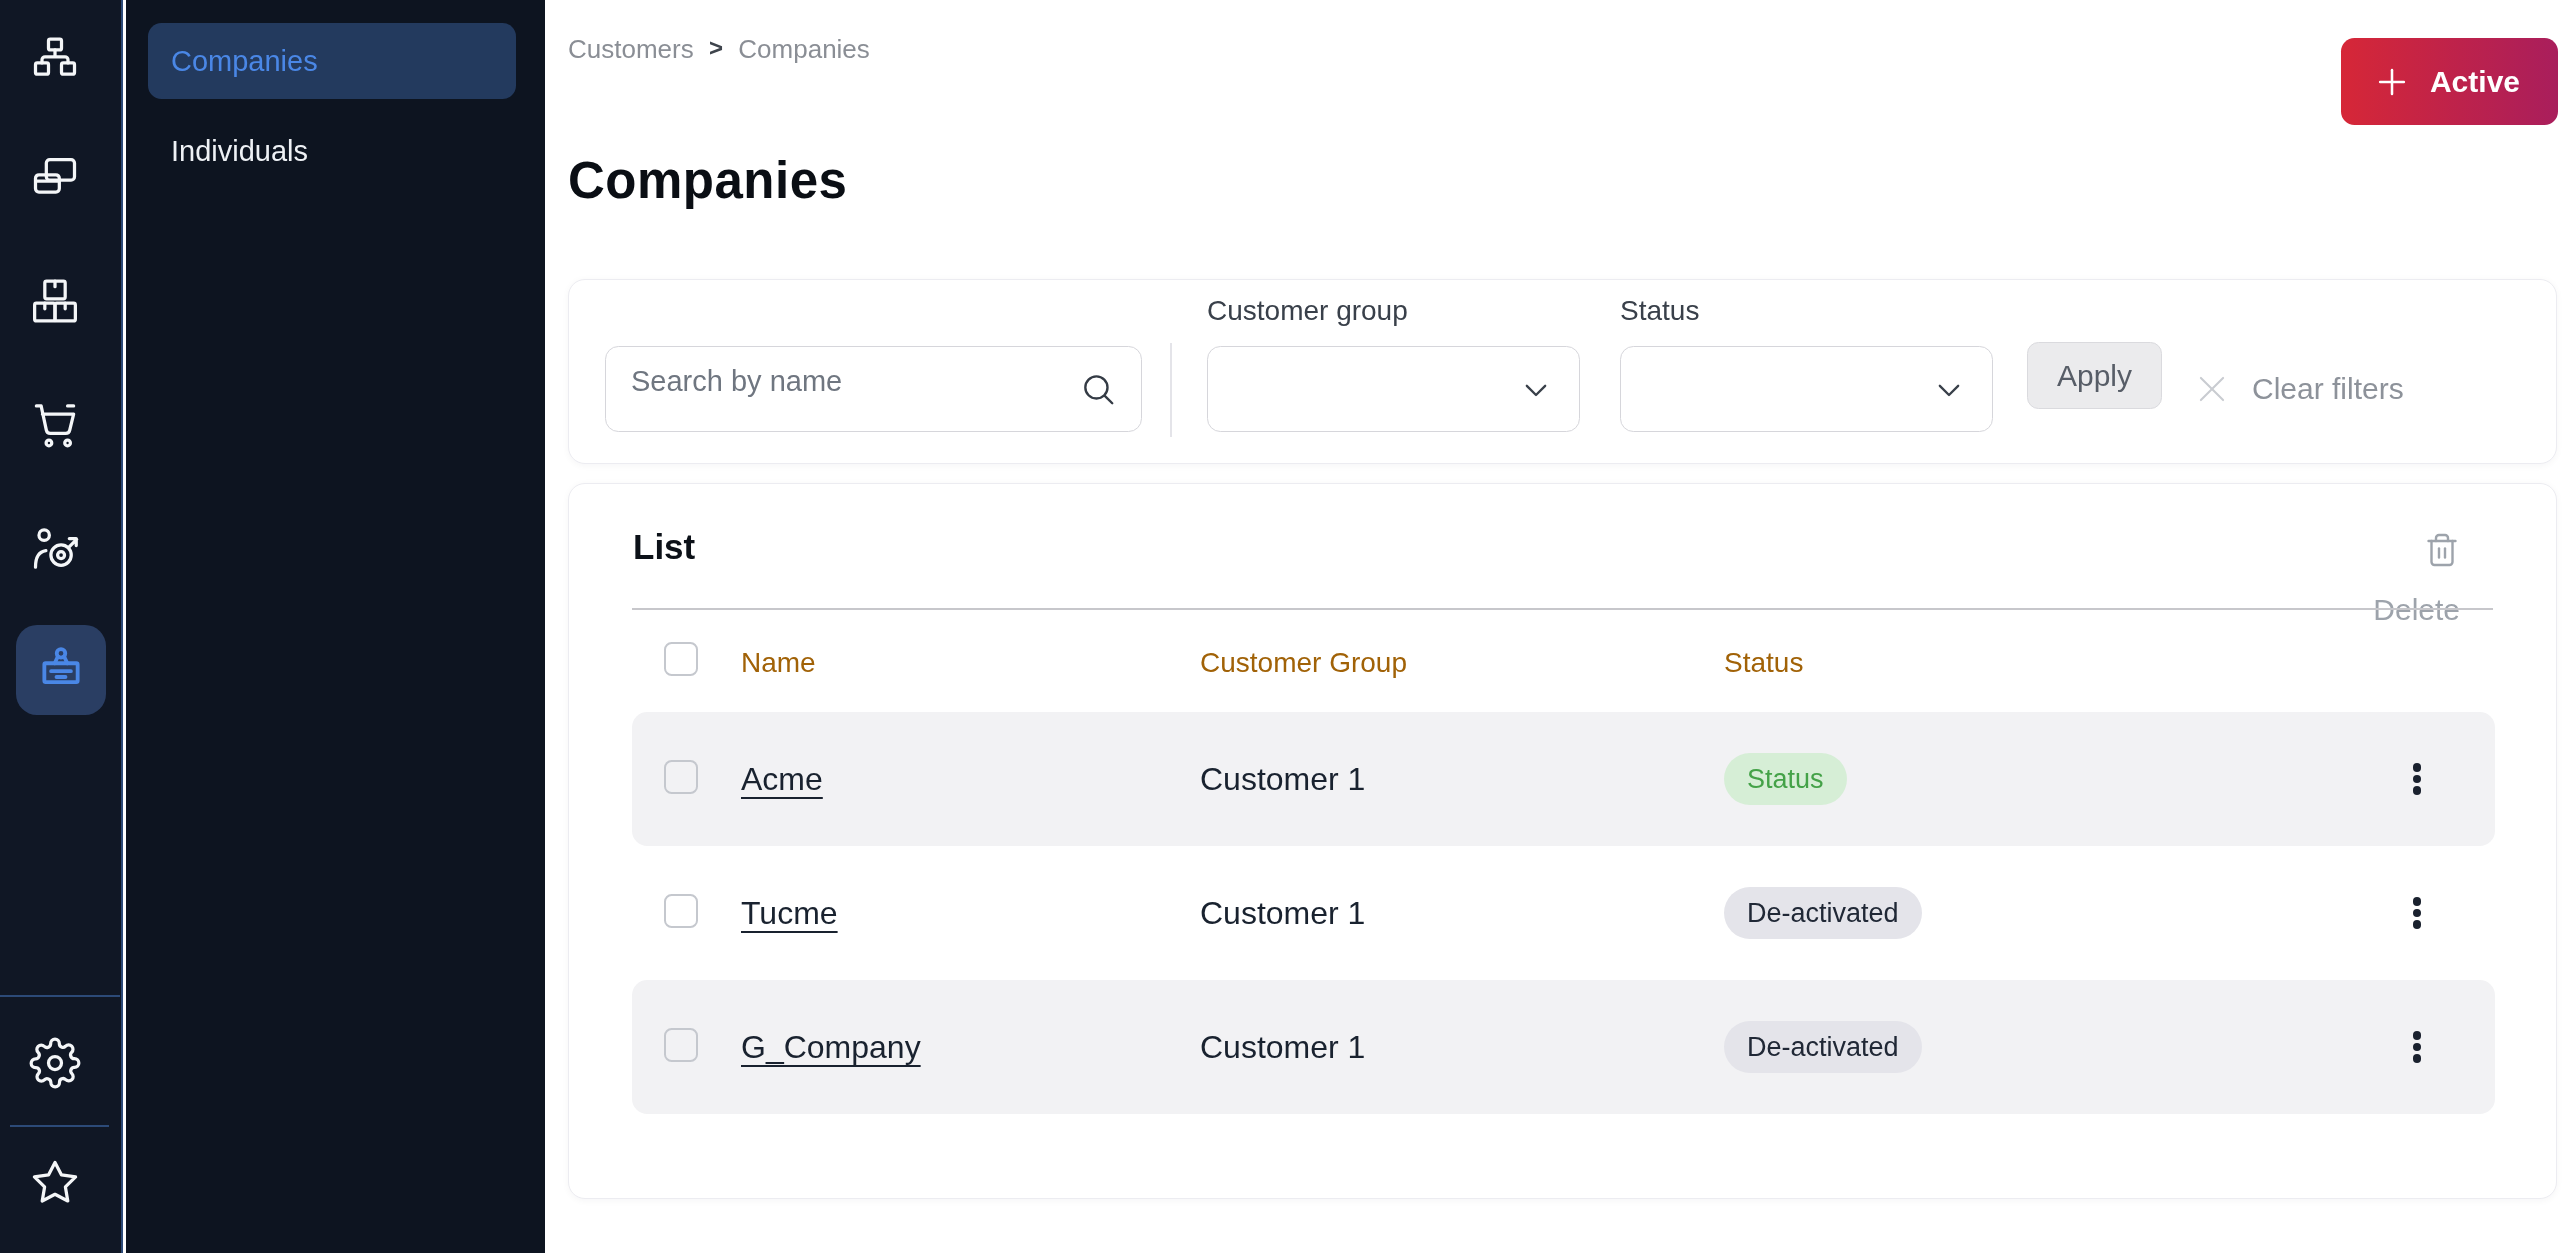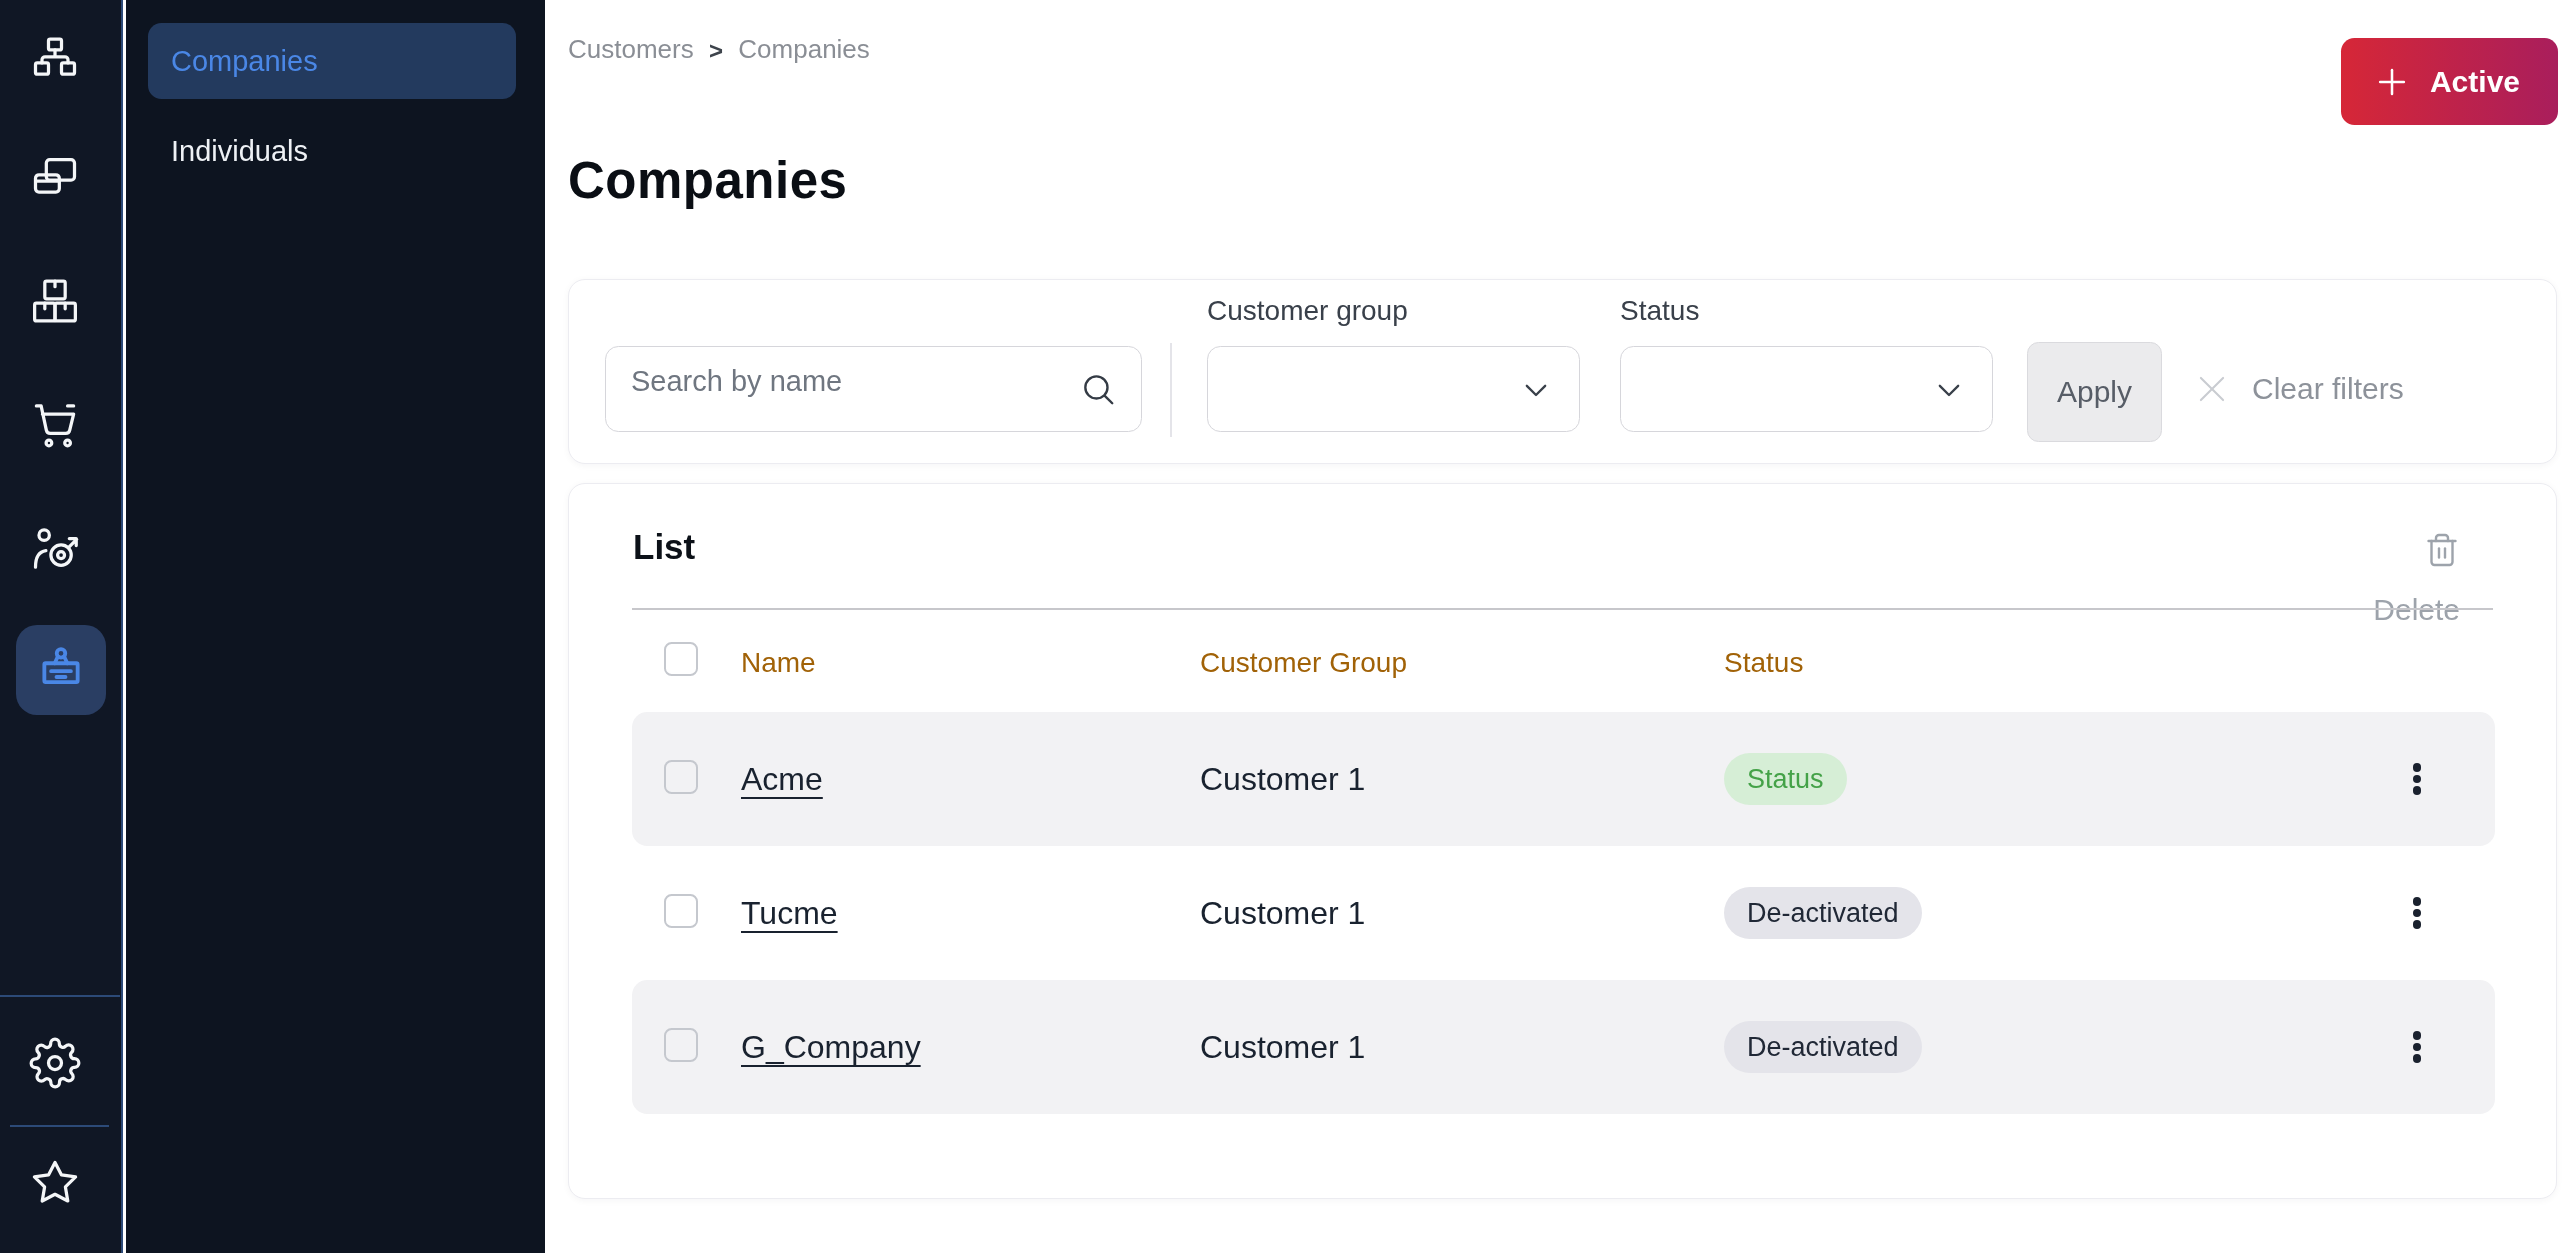--- a/index.html
+++ b/index.html
@@ -14,21 +14,21 @@
   .rail-div1{position:absolute;left:0;top:995px;width:120px;height:1.9px;background:#2c4a78;}
   .rail-div2{position:absolute;left:9.6px;top:1125px;width:99px;height:1.9px;background:#2c4a78;}
 
   
   .subnav{position:absolute;left:126px;top:0;width:419px;height:1254px;background:var(--panel-bg,#0d1420);}
   .nav-item{position:absolute;left:22px;width:368px;height:76px;border-radius:13.4px;display:flex;align-items:center;padding-left:23px;box-sizing:border-box;font-size:29px;color:#eef1f5;cursor:pointer;}
   .nav-item.selected{background:var(--selected-item-bg,#233a5e);color:var(--accent-blue,#4a87e6);}
 
   
   .main{position:absolute;left:545px;top:0;width:2031px;height:1254px;}
-  .breadcrumb{position:absolute;left:23px;top:34px;display:flex;align-items:flex-end;gap:15.3px;font-size:26px;color:#8a8e95;}
+  .breadcrumb{position:absolute;left:23px;top:34px;display:flex;align-items:flex-start;gap:15.3px;font-size:26px;color:#8a8e95;}
   .breadcrumb .sep{color:#3e444c;font-weight:700;font-size:24px;}
   .crumb{cursor:pointer;}
 
   .create-btn{position:absolute;right:18px;top:38px;height:87px;padding:0 38px 0 32px;border:none;border-radius:13.4px;display:flex;align-items:center;gap:19px;background:linear-gradient(90deg,var(--create-gradient-start,#d62737),var(--create-gradient-end,#a91e5c));color:#ffffff;font-size:30px;font-weight:600;font-family:"Liberation Sans",sans-serif;cursor:pointer;}
   .create-btn svg{width:38px;height:38px;stroke:#ffffff;fill:none;stroke-width:1.6;stroke-linecap:round;}
 
   .page-title{position:absolute;left:23px;top:151px;margin:0;font-size:51px;font-weight:700;color:#0a0e14;letter-spacing:0.5px;}
 
   .card{position:absolute;left:23px;background:#fff;border:1.9px solid #ececf1;border-radius:17px;box-sizing:border-box;box-shadow:0 1.9px 7.6px rgba(16,24,40,.04);}
   .filter-card{top:279px;width:1989px;height:185px;}
@@ -36,21 +36,21 @@
 
   
   .search-wrap{position:absolute;left:36px;top:66px;width:537px;height:86px;}
   .search-wrap input{width:100%;height:100%;box-sizing:border-box;border:1.9px solid #d6d6db;border-radius:13.4px;padding:0 86px 16px 25px;font-size:29px;color:#2b323c;font-family:"Liberation Sans",sans-serif;outline:none;}
   .search-wrap input::placeholder{color:#6f7680;}
   .search-wrap svg{position:absolute;right:25px;top:24px;width:38px;height:38px;stroke:#343b45;fill:none;stroke-width:1.5;stroke-linecap:round;}
   .vdiv{position:absolute;left:601px;top:63px;width:1.9px;height:94px;background:#e4e4e9;}
   .f-label{position:absolute;top:15.3px;font-size:28px;color:#39404a;}
   .f-select{position:absolute;top:66px;width:373px;height:86px;border:1.9px solid #d6d6db;border-radius:13.4px;box-sizing:border-box;cursor:pointer;background:#fff;}
   .f-select svg{position:absolute;right:23px;top:23px;width:40px;height:40px;stroke:#39404a;fill:none;stroke-width:1.4;stroke-linecap:round;stroke-linejoin:round;}
-  .apply-btn{position:absolute;left:1458px;top:62px;width:135px;height:100px;border-radius:11.5px;background:#ebebed;border:1.9px solid #dadade;font-size:30px;color:#575d67;font-family:"Liberation Sans",sans-serif;cursor:pointer;}
+  .apply-btn{position:absolute;left:1458px;top:62px;width:135px;height:67px;border-radius:11.5px;background:#ebebed;border:1.9px solid #dadade;font-size:30px;color:#575d67;font-family:"Liberation Sans",sans-serif;cursor:pointer;}
   .clear-btn{position:absolute;left:1624px;top:62px;height:93px;display:flex;align-items:center;gap:21px;cursor:pointer;font-size:30px;color:#8d929a;}
   .clear-btn svg{width:38px;height:38px;stroke:#c9ccd1;fill:none;stroke-width:1.3;stroke-linecap:round;}
 
   
   .list-title{position:absolute;left:63px;top:42px;margin:1px;font-size:35px;font-weight:700;color:#0c1118;}
   .delete-btn{position:absolute;right:96px;top:48px;display:flex;align-items:flex-end;gap:25px;font-size:30px;color:#9da3ab;cursor:pointer;flex-direction:column;}
   .delete-btn svg{width:36px;height:36px;stroke:#9da3ab;fill:none;stroke-width:1.6;stroke-linecap:round;stroke-linejoin:round;}
   .list-hr{position:absolute;left:63px;right:63px;top:124px;height:1.9px;background:#c7c7cb;}
 
   .grid-cols{display:grid;grid-template-columns:77px 459px 524px 1fr 42px;align-items:center;padding:0 57px 0 32px;box-sizing:border-box;}

